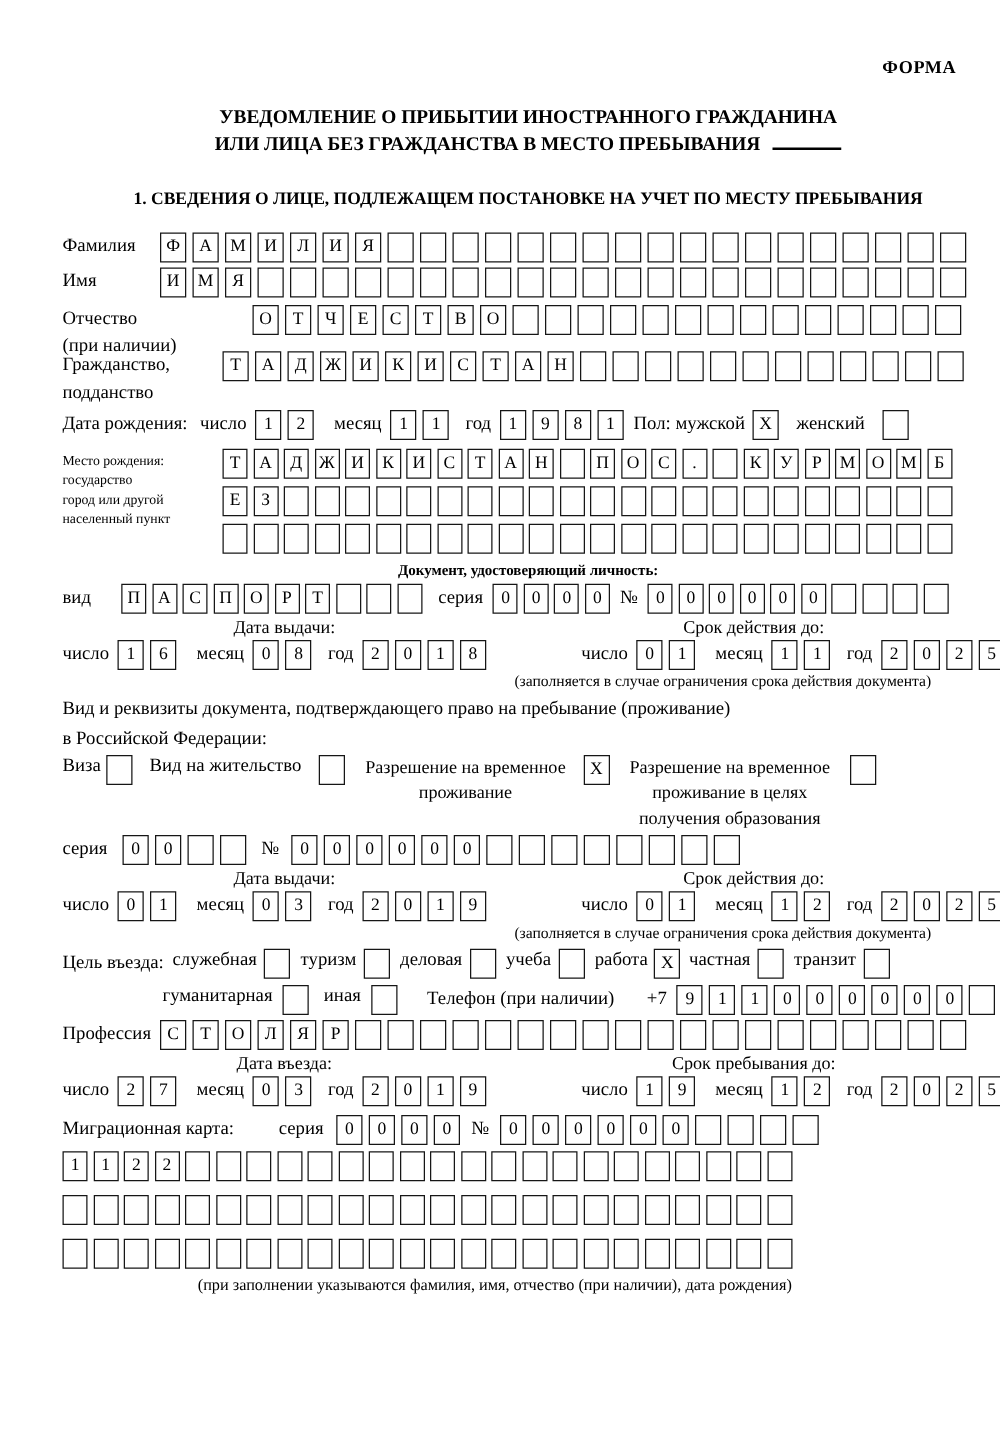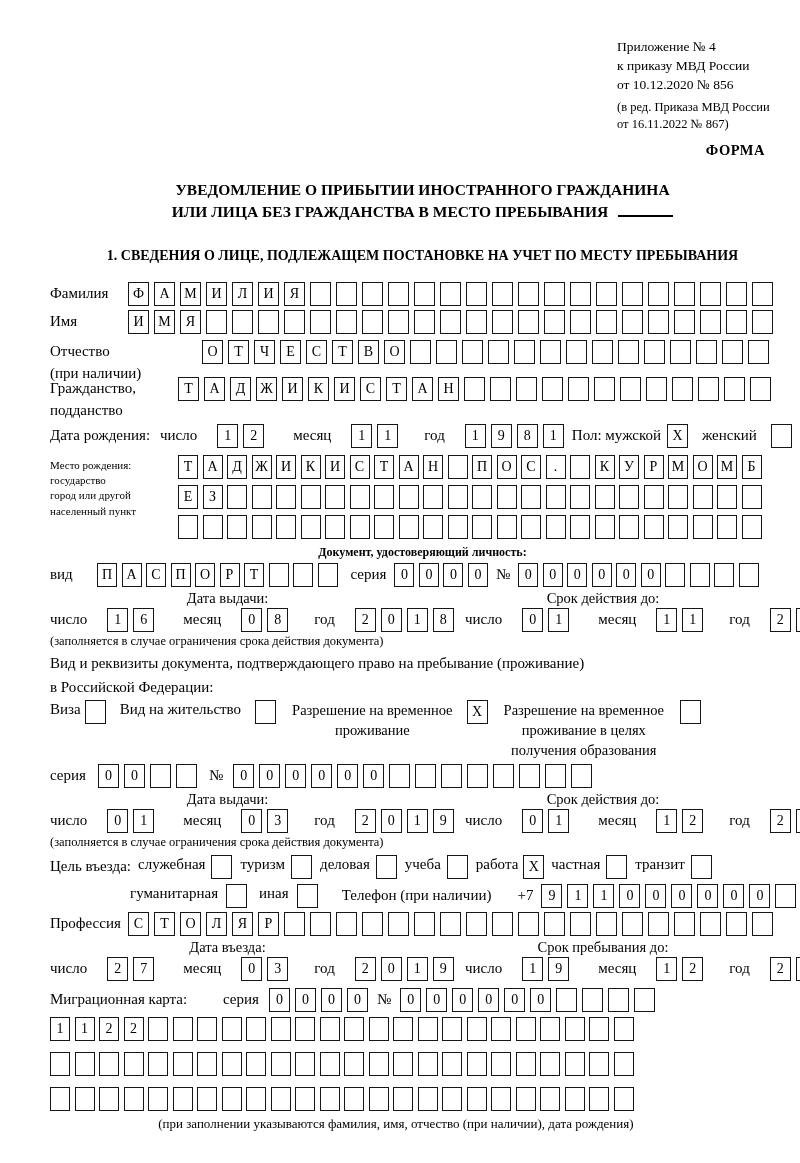--- a/index.html
+++ b/index.html
@@ -21,58 +21,49 @@
   .lbl2 { position:relative; font-size:15px; white-space:nowrap; padding-top:3px; }
   .lbl2 .sub { position:absolute; left:0; top:25px; white-space:nowrap; }
 
   .cells { display:flex; gap:5px; }
   .cell { width:21px; min-width:21px; height:24px; border:1.8px solid #161616;
           display:flex; align-items:center; justify-content:center;
           font-size:14px; background:#fff; }
   .tight { gap:4.5px; }
   .tight .cell { width:20px; min-width:20px; }
 
-  .dg { display:flex; align-items:center; gap:20px; }
+  .dg { display:flex; align-items:center; gap:7px; }
   .dg .lbl { padding-top:0; }
   .dates { display:flex; }
   .dates-left { width:355px; }
   .dates-right { width:380px; margin-left:8px; }
   .dates-h { font-size:14.5px; text-align:center; margin-top:3px; }
   .dates .dg { margin-top:1px; }
   .dates-right .dg { margin-left:52px; }
-  .note-r { font-size:12.5px; text-align:left; padding-right:50px; margin-top:2px; }
+  .note-r { font-size:12.5px; text-align:right; padding-right:50px; margin-top:2px; }
 
   .intro { font-size:15px; }
   .permit-row { display:flex; align-items:flex-start; margin-top:4px; }
   .permit-label { font-size:14.5px; text-align:center; line-height:1.4; white-space:nowrap; }
   .pair { display:flex; align-items:flex-start; }
 
   .rep-label { font-size:15px; line-height:1.4; width:135px; }
   .rep-rows .cells { margin-bottom:11px; }
   .rep-note { font-size:13px; margin-top:-6px; margin-left:-60px; text-align:right; }
 
   .bp-labels { width:128px; font-size:11px; line-height:1.4; padding-top:3px; }
   .bp-rows .cells { margin-bottom:6px; }
 
   .doc-heading { text-align:center; font-weight:bold; font-size:12px; }
 </style>
 </head>
 <body>
 
 <div class="page">
 
-  <div class="annex">
-    <div>Приложение № 4</div>
-    <div>к приказу МВД России</div>
-    <div>от 10.12.2020 № 856</div>
-    <div class="annex-note">
-      <div>(в ред. Приказа МВД России</div>
-      <div>от 16.11.2022 № 867)</div>
-    </div>
-  </div>
 
   <div class="forma">ФОРМА</div>
 
   <div class="title">
     <div>УВЕДОМЛЕНИЕ О ПРИБЫТИИ ИНОСТРАННОГО ГРАЖДАНИНА</div>
     <div><span>ИЛИ ЛИЦА БЕЗ ГРАЖДАНСТВА В МЕСТО ПРЕБЫВАНИЯ</span><span class="title-underline"></span></div>
   </div>
 
   <div class="section-heading">1. СВЕДЕНИЯ О ЛИЦЕ, ПОДЛЕЖАЩЕМ ПОСТАНОВКЕ НА УЧЕТ ПО МЕСТУ ПРЕБЫВАНИЯ</div>
 

